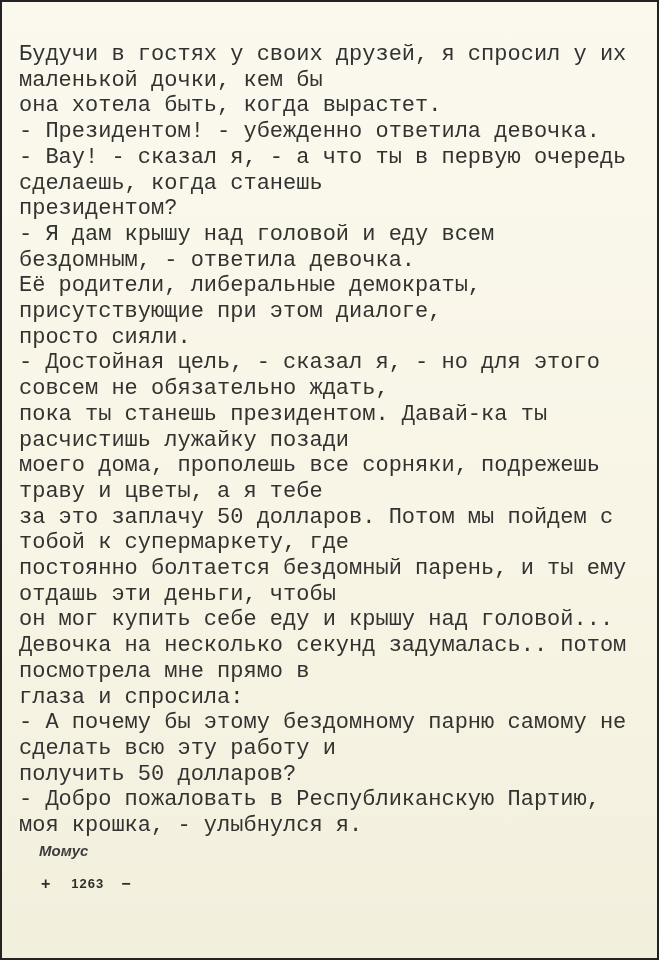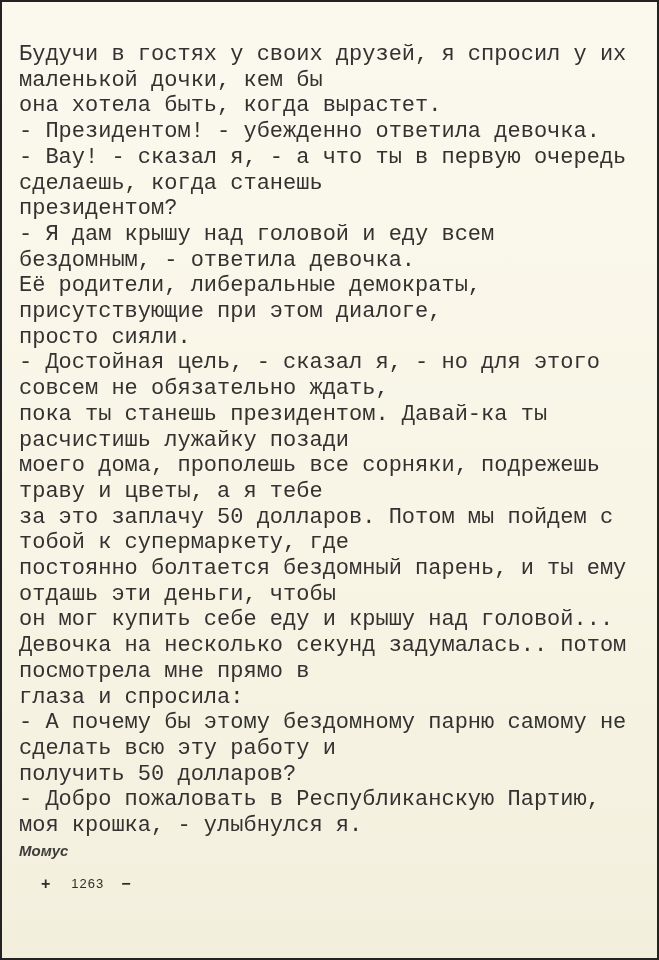--- a/index.html
+++ b/index.html
@@ -40,20 +40,21 @@
   .ps-prefix {
     font-weight: bold;
   }
   .author {
     margin-top: 3px;
     font-family: "Liberation Sans", "DejaVu Sans", sans-serif;
     font-style: italic;
     font-weight: 600;
     font-size: 15px;
     color: #3d3c3a;
+    margin-left: 20px;
   }
   .vote-bar {
     margin-top: 17px;
     padding-left: 22px;
     display: flex;
     align-items: center;
     gap: 0;
   }
   .vote-btn {
     background: none;
@@ -63,21 +64,21 @@
     font-family: "Liberation Sans", "DejaVu Sans", sans-serif;
     font-weight: bold;
     font-size: 16px;
     color: #2e2d2b;
     cursor: pointer;
     line-height: 1;
   }
   .vote-count {
     font-family: "Liberation Sans", "DejaVu Sans", sans-serif;
     font-size: 13px;
-    font-weight: 400;
+    font-weight: 700;
     color: #2e2d2b;
     margin: 0 17px 0 21px;
     letter-spacing: 1px;
     line-height: 1;
   }
 </style>
 </head>
 <body>
 
 <div class="page">

